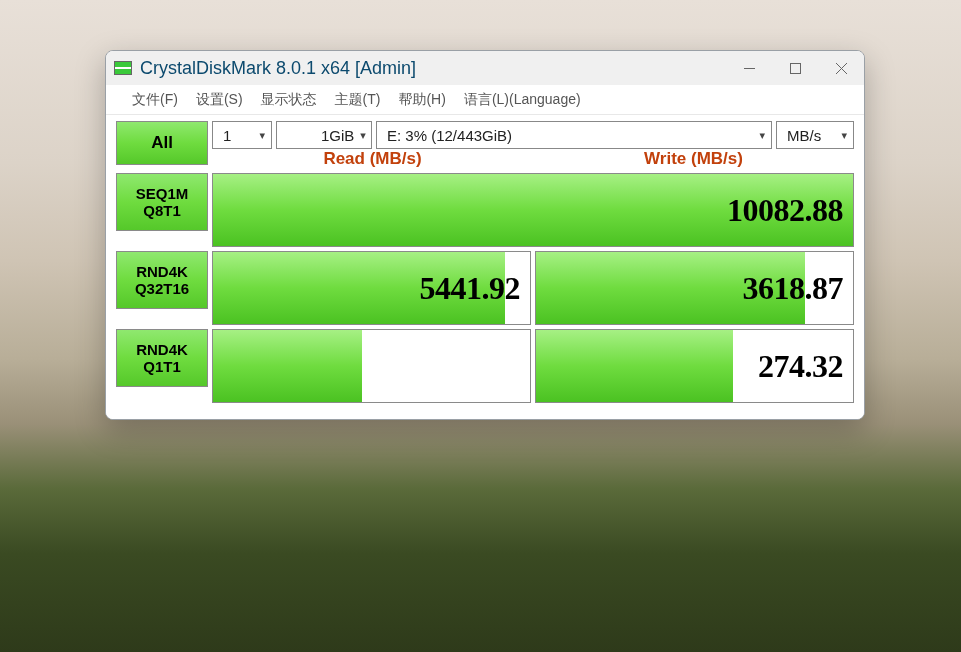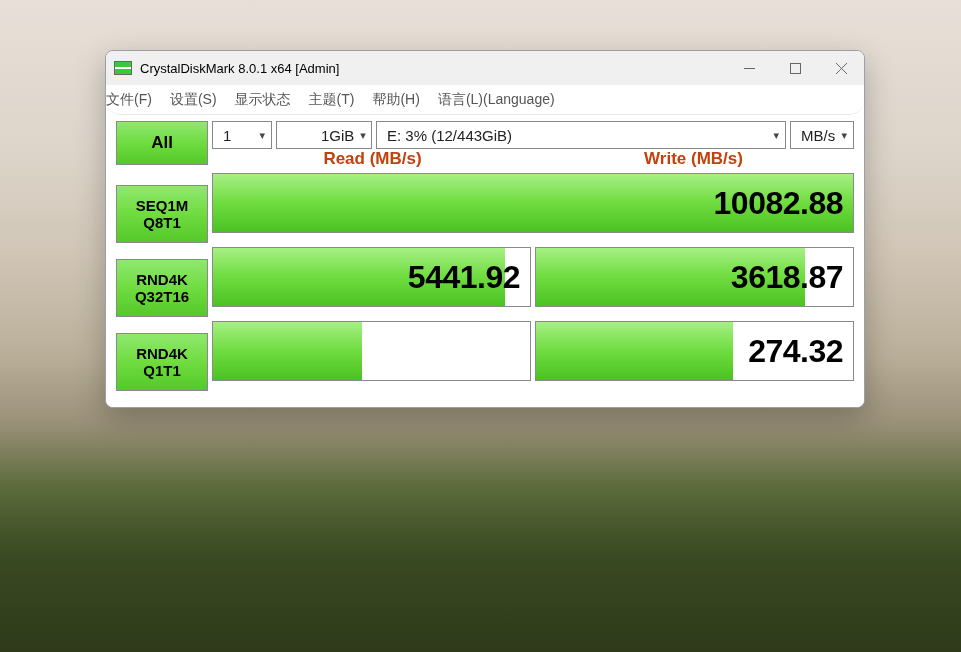--- a/index.html
+++ b/index.html
@@ -34,40 +34,39 @@
     align-items: center;
     background: #f0f0f0;
     padding-left: 8px;
   }
   .app-icon {
     width: 18px; height: 14px;
     background: linear-gradient(to bottom, #3ac93a 0%, #3ac93a 45%, #ffffff 45%, #ffffff 55%, #3ac93a 55%, #3ac93a 100%);
     border: 1px solid #666;
     margin-right: 8px;
   }
-  .title-text { color: #000000; font-size: 13px; flex: 1; }
+  .title-text { color: #0c4a6e; font-size: 18px; flex: 1; }
   .window-controls { display: flex; height: 100%; }
   .win-btn {
     width: 46px; height: 100%;
     display: flex; align-items: center; justify-content: center;
     color: #666; font-size: 13px;
   }
   .win-btn svg { width: 11px; height: 11px; stroke: currentColor; stroke-width: 1; fill: none; }
 
   .menubar {
     height: 30px;
     display: flex;
     align-items: center;
-    padding: 0 0;
+    padding: 0 26px;
     gap: 18px;
     background: #ffffff;
     border-bottom: 1px solid #e8e8e8;
     color: #555;
     font-size: 14px;
-    border-radius: 15px;
   }
   .menu-item { cursor: default; }
 
   .content { padding: 6px 10px 12px 10px; background: #fff; }
 
   .row { display: flex; gap: 4px; margin-bottom: 4px; }
 
   .all-btn {
     width: 92px; height: 44px;
     background: linear-gradient(to bottom, #8fe86f 0%, #6fdc3f 50%, #55c82a 100%);
@@ -81,44 +80,45 @@
     border: 1px solid #888;
     background: #fff;
     display: flex; align-items: center; justify-content: space-between;
     padding: 0 6px 0 10px;
     font-size: 15px; color: #222;
   }
   .sel .chev { font-size: 11px; color: #444; margin-left: 6px; }
   .sel-count { width: 60px; }
   .sel-size  { width: 96px; padding-left: 44px; }
   .sel-drive { flex: 1; }
-  .sel-unit  { width: 64px; }
+  .sel-unit  { width: 78px; }
 
   .top-right-stack { flex: 1; display: flex; flex-direction: column; gap: 0; }
   .selects-row { display: flex; gap: 4px; }
   .headers-row { display: flex; height: 20px; align-items: flex-end; }
   .hdr { text-align: center; font-weight: bold; font-size: 17px; color: #c2410c; }
   .hdr-read  { width: 50%; }
   .hdr-write { width: 50%; }
 
   .test-btn {
     width: 92px; height: 58px;
     background: linear-gradient(to bottom, #8fe86f 0%, #6fdc3f 50%, #55c82a 100%);
     border: 1px solid #8a8a8a;
     display: flex; flex-direction: column; align-items: center; justify-content: center;
-    font-weight: bold; font-size: 15px; color: #000; line-height: 1.15; margin-top: 12px;
+    font-weight: bold; font-size: 15px; color: #000; line-height: 1.15;
   }
 
   .result-cell {
-    height: 60px;
+    height: 74px;
     flex: 1;
     border: 1px solid #8a8a8a;
     position: relative;
     background: #ffffff;
     overflow: hidden;
+    font-family: Liberation Serif, serif;
   }
   .result-fill {
     position: absolute; left: 0; top: 0; bottom: 0;
     background: linear-gradient(to bottom, #a6f084 0%, #6fdc3f 50%, #4bc222 100%);
   }
   .result-val {
     position: absolute; right: 10px; top: 0; bottom: 0;
     display: flex; align-items: center;
     font-weight: bold; font-size: 32px; color: #000;
     letter-spacing: -0.5px;

